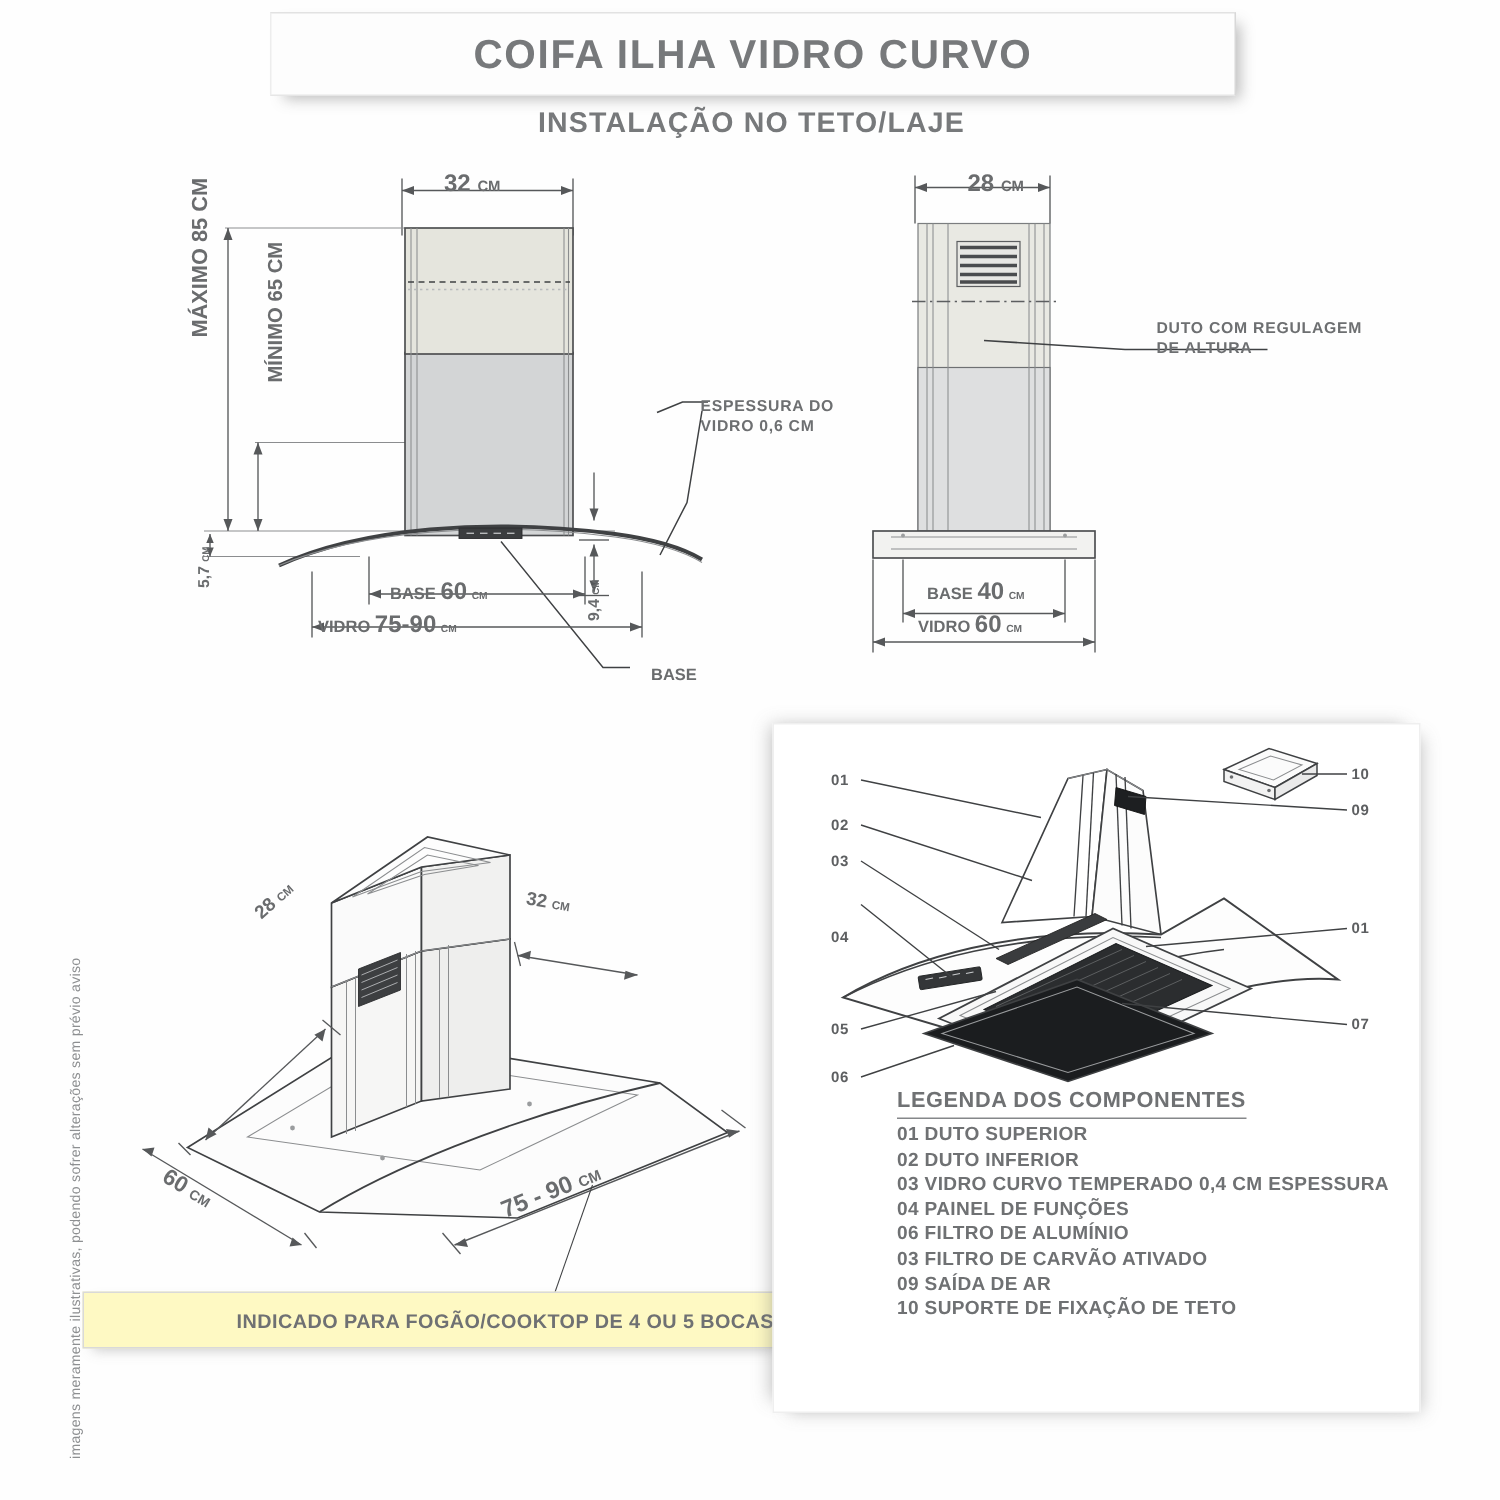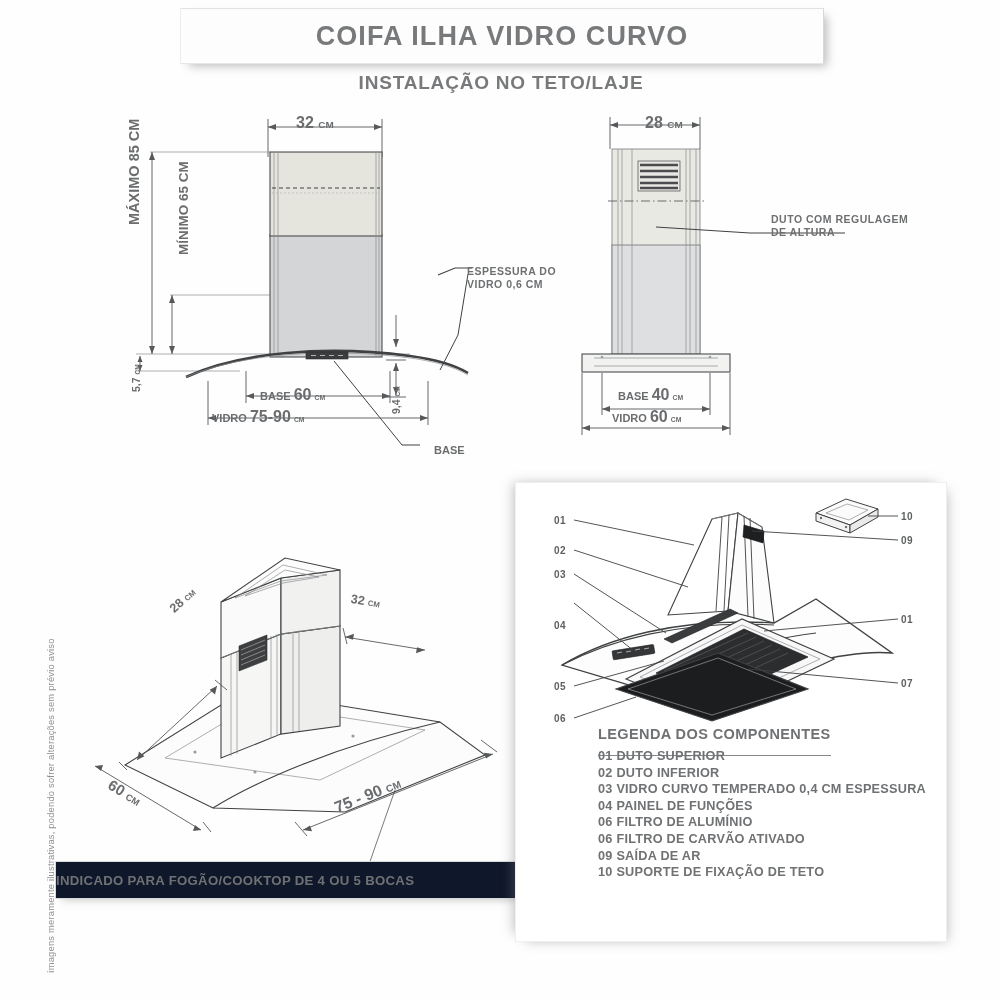--- a/index.html
+++ b/index.html
@@ -53,34 +53,34 @@
   
   .legend-card{
     position:absolute;left:515px;top:482px;width:430px;height:458px;
     background:#ffffff;border:1px solid #efefef;
     box-shadow:-7px -4px 11px -5px rgba(120,120,120,.42),
                 6px 4px 11px -5px rgba(120,120,120,.42);
   }
   .legend-title{
     position:absolute;left:82px;top:243px;font-size:14.5px;font-weight:bold;
     color:#6f7173;letter-spacing:.4px;border-bottom:1.4px solid #85878a;
-    padding-bottom:13px;white-space:nowrap;
+    padding-bottom:3px;white-space:nowrap;
   }
   .legend-list{position:absolute;left:82px;top:265px;width:340px;}
   .legend-list div{
     font-size:12.7px;font-weight:bold;color:#6f7173;letter-spacing:.25px;
     line-height:16.6px;white-space:nowrap;
   }
 
   
   .banner{
     position:absolute;left:55px;top:861px;width:460px;height:36px;
-    background:#0f172a;border:1px solid #d9d9d9;
+    background:#fef9c3;border:1px solid #d9d9d9;
     box-shadow:4px 4px 8px -3px rgba(100,100,100,.35);
-    display:flex;align-items:center;justify-content:flex-start;
+    display:flex;align-items:center;justify-content:flex-end;
   }
   .banner span{font-size:13.2px;font-weight:bold;color:#6f7173;letter-spacing:.3px;white-space:nowrap;}
 
   
   .watermark{
     position:absolute;left:-150px;top:800px;width:400px;
     transform:rotate(-90deg);transform-origin:center center;
     font-size:9.4px;color:#8d8f91;letter-spacing:.2px;white-space:nowrap;
     text-align:center;
   }
@@ -487,21 +487,21 @@
     <div class="callout" style="left:385px;top:131px;">01</div>
     <div class="callout" style="left:385px;top:195px;">07</div>
 
     <div class="legend-title">LEGENDA DOS COMPONENTES</div>
     <div class="legend-list">
       <div>01 DUTO SUPERIOR</div>
       <div>02 DUTO INFERIOR</div>
       <div>03 VIDRO CURVO TEMPERADO 0,4 CM ESPESSURA</div>
       <div>04 PAINEL DE FUNÇÕES</div>
       <div>06 FILTRO DE ALUMÍNIO</div>
-      <div>06 FILTRO DE CARVÃO ATIVADO</div>
+      <div>03 FILTRO DE CARVÃO ATIVADO</div>
       <div>09 SAÍDA DE AR</div>
       <div>10 SUPORTE DE  FIXAÇÃO DE TETO</div>
     </div>
   </div>
 
   <div class="watermark">imagens meramente ilustrativas, podendo sofrer alterações sem prévio aviso</div>
 
 </div>
 
 </body></html>

